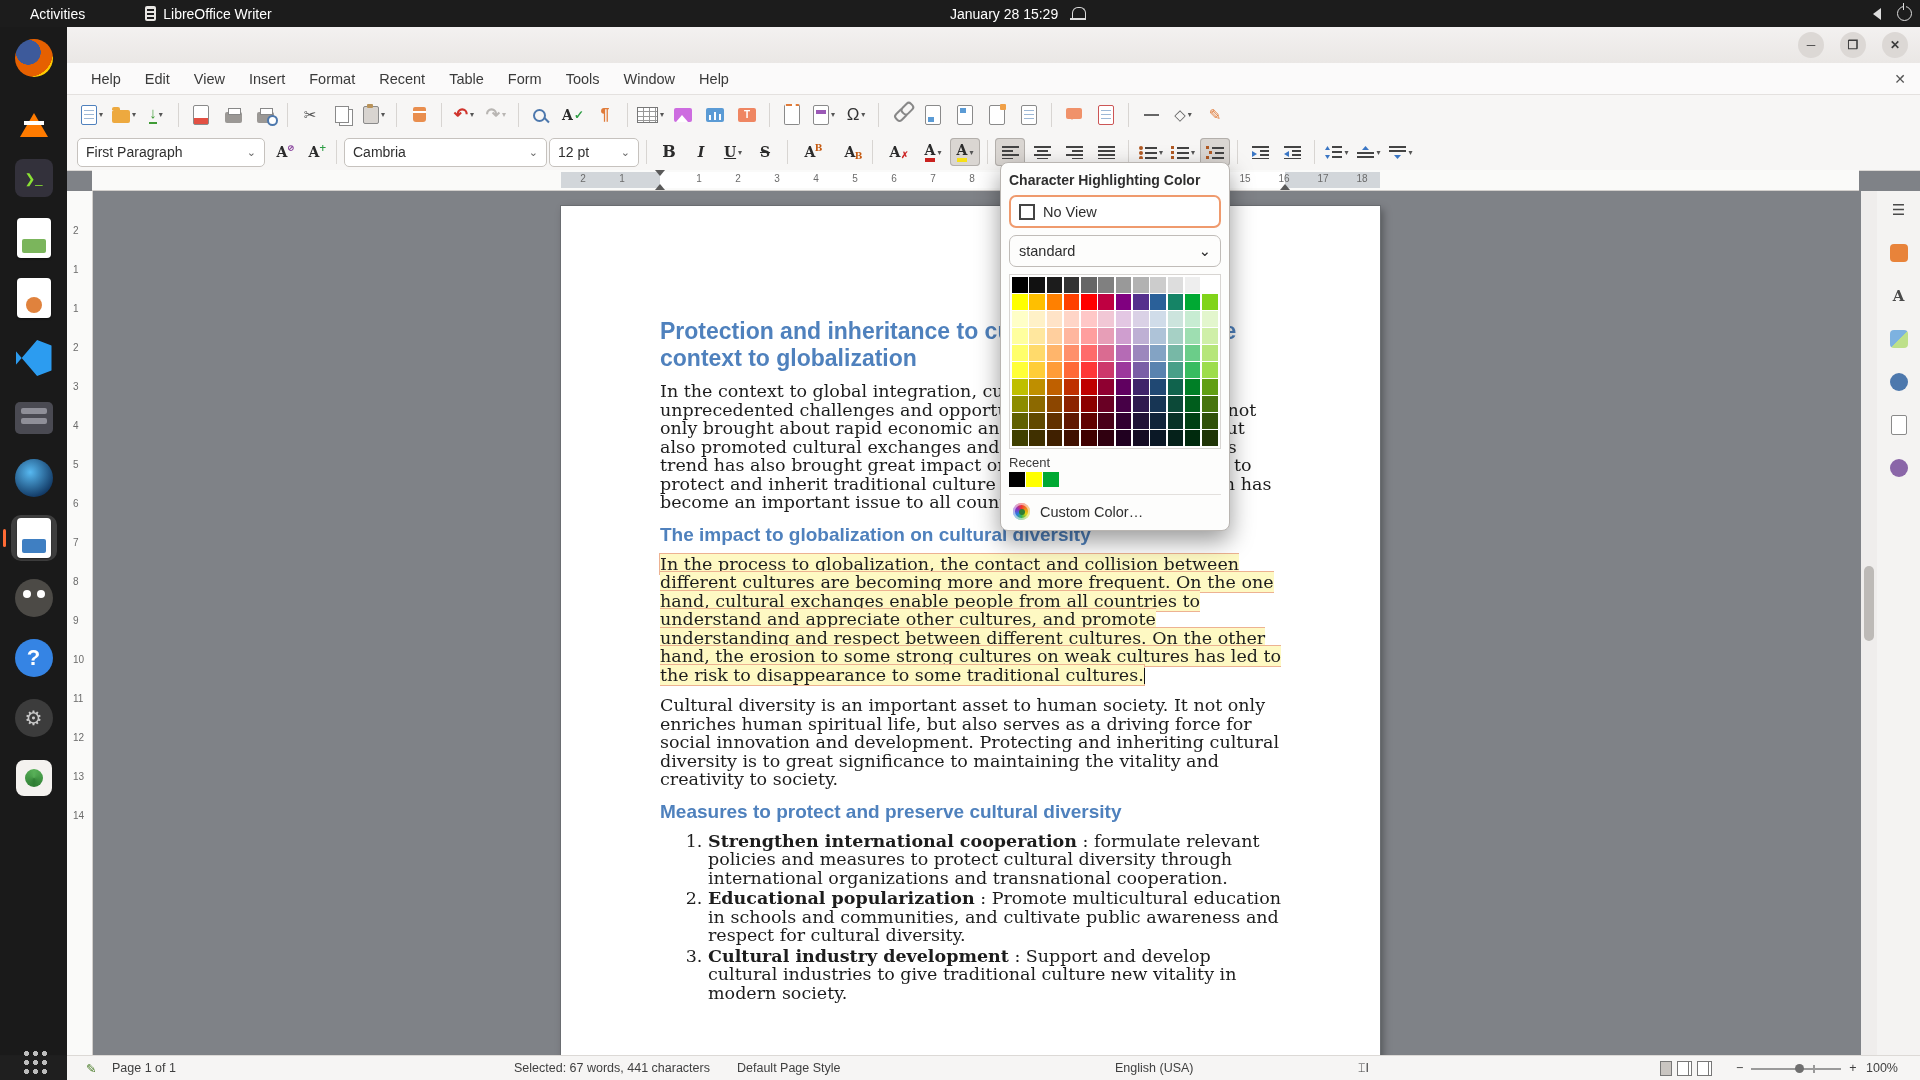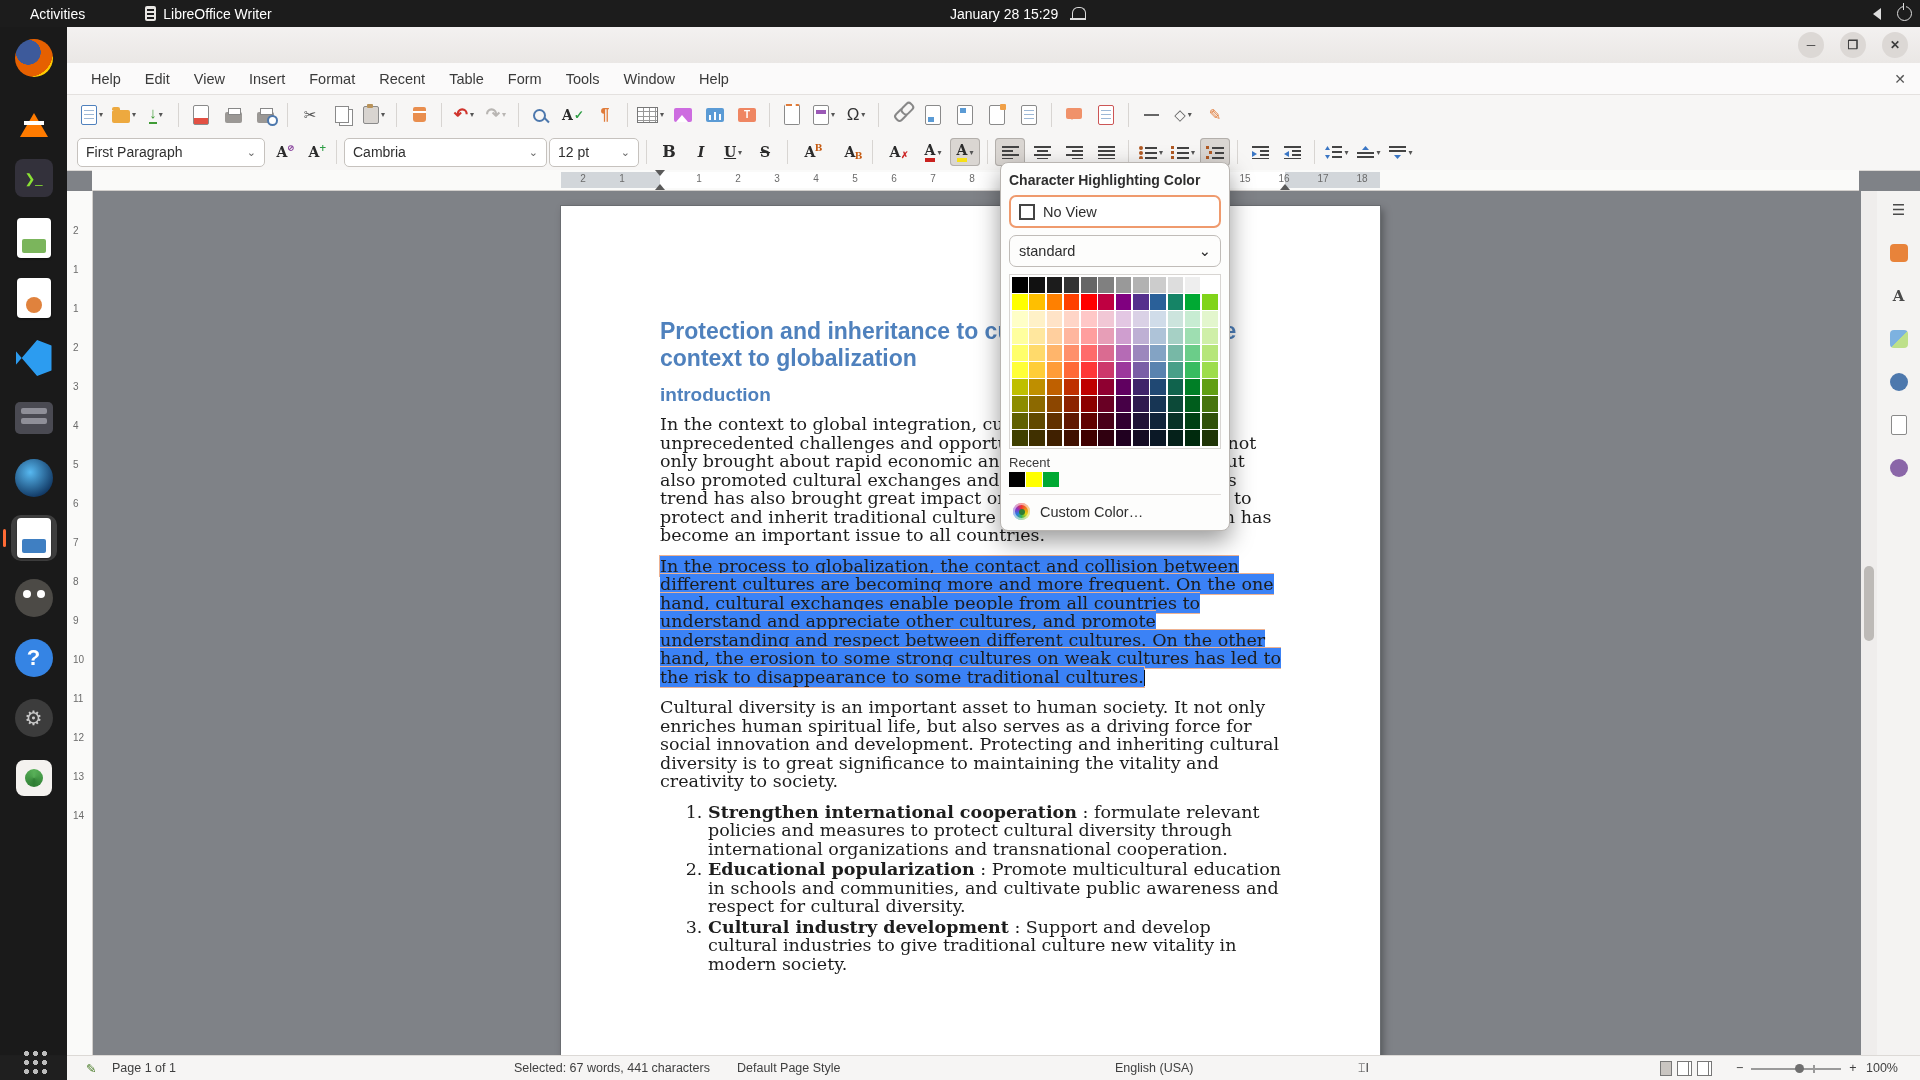--- a/index.html
+++ b/index.html
@@ -94,21 +94,21 @@
   
   #docarea{position:absolute;left:67px;top:191px;right:0;bottom:24px;background:#7f8287;overflow:hidden}
   #page{position:absolute;left:494px;top:15px;width:819px;height:1600px;background:#fff;
     box-shadow:0 0 0 1px #6a6d71,3px 3px 8px rgba(0,0,0,.35);
     padding:100px 95px 0 99px;box-sizing:border-box}
   #page h1{font-family:"Liberation Sans",sans-serif;color:#4f81bd;font-size:23px;line-height:27px;margin:12px 0 10px;white-space:pre-line}
   #page h2{font-family:"Liberation Sans",sans-serif;color:#4f81bd;font-size:19px;line-height:22px;margin:12px 0 9px}
   #page p,#page li{font-family:"DejaVu Serif",serif;font-size:17.5px;line-height:18.5px;color:#1d1d1d;margin:0 0 12px;text-align:left}
   #page ol{margin:0;padding-left:48px}
   #page li{margin-bottom:2px}
-  .sel{background:#3b82f6;box-shadow:0 0 0 1px #edb292}
+  .sel{background:#fef9c3;box-shadow:0 0 0 1px #edb292}
   .caret{display:inline-block;width:1.5px;height:16px;background:#111;vertical-align:-3px}
   
   #popup{position:absolute;left:1000px;top:162px;width:230px;background:#fdfdfc;border:1px solid #b9b5b1;border-radius:8px;
     box-shadow:0 10px 24px rgba(0,0,0,.4);z-index:70;padding:7px 8px 4px;box-sizing:border-box}
   #popup .ptitle{font-weight:bold;font-size:14px;color:#2e2e2e;margin:2px 0 7px}
   #nofill{display:flex;align-items:center;gap:8px;height:29px;border:2px solid #ef9a6d;border-radius:7px;background:#fff;
     font-size:14.5px;color:#2e2e2e;padding:0 8px;margin-bottom:7px}
   .nfsq{width:12px;height:12px;border:2px solid #444;box-shadow:inset 0 0 0 2px #fff}
   #palsel{height:30px;border:1px solid #c0bcb8;border-radius:7px;display:flex;align-items:center;justify-content:space-between;
     font-size:14.5px;color:#2e2e2e;padding:0 9px;margin-bottom:7px}
@@ -566,24 +566,25 @@
     <span class="tick" style="top: 502px;">11</span>
     <span class="tick" style="top: 541px;">12</span>
     <span class="tick" style="top: 580px;">13</span>
     <span class="tick" style="top: 619px;">14</span>
   </div>
 
 <div id="docarea">
   <div id="page">
     <h1>Protection and inheritance to cultural diversity in the
 context to globalization</h1>
-    <h2>introduction</h2>
     <p>In the context to global integration, cultural diversity is facing unprecedented challenges and opportunities. Globalization has not only brought about rapid economic and technological growth, but also promoted cultural exchanges and integration. However, this trend has also brought great impact on traditional culture. How to protect and inherit traditional culture in the tide to globalization has become an important issue to all countries.</p>
+    <h2>The impact to globalization on cultural diversity</h2>
     <p><span class="sel">In the process to globalization, the contact and collision between different cultures are becoming more and more frequent. On the one hand, cultural exchanges enable people from all countries to understand and appreciate other cultures, and promote understanding and respect between different cultures. On the other hand, the erosion to some strong cultures on weak cultures has led to the risk to disappearance to some traditional cultures.</span><span class="caret"></span></p>
     <p>Cultural diversity is an important asset to human society. It not only enriches human spiritual life, but also serves as a driving force for social innovation and development. Protecting and inheriting cultural diversity is to great significance to maintaining the vitality and creativity to society.</p>
+    <h2>Measures to protect and preserve cultural diversity</h2>
     <ol>
       <li><b>Strengthen international cooperation</b><span> : formulate relevant policies and measures to protect cultural diversity through international organizations and transnational cooperation.</span></li>
       <li><b>Educational popularization</b><span> : Promote multicultural education in schools and communities, and cultivate public awareness and respect for cultural diversity.</span></li>
       <li><b>Cultural industry development</b><span> : Support and develop cultural industries to give traditional culture new vitality in modern society.</span></li>
 
     </ol>
 
   </div>
 </div>
 

